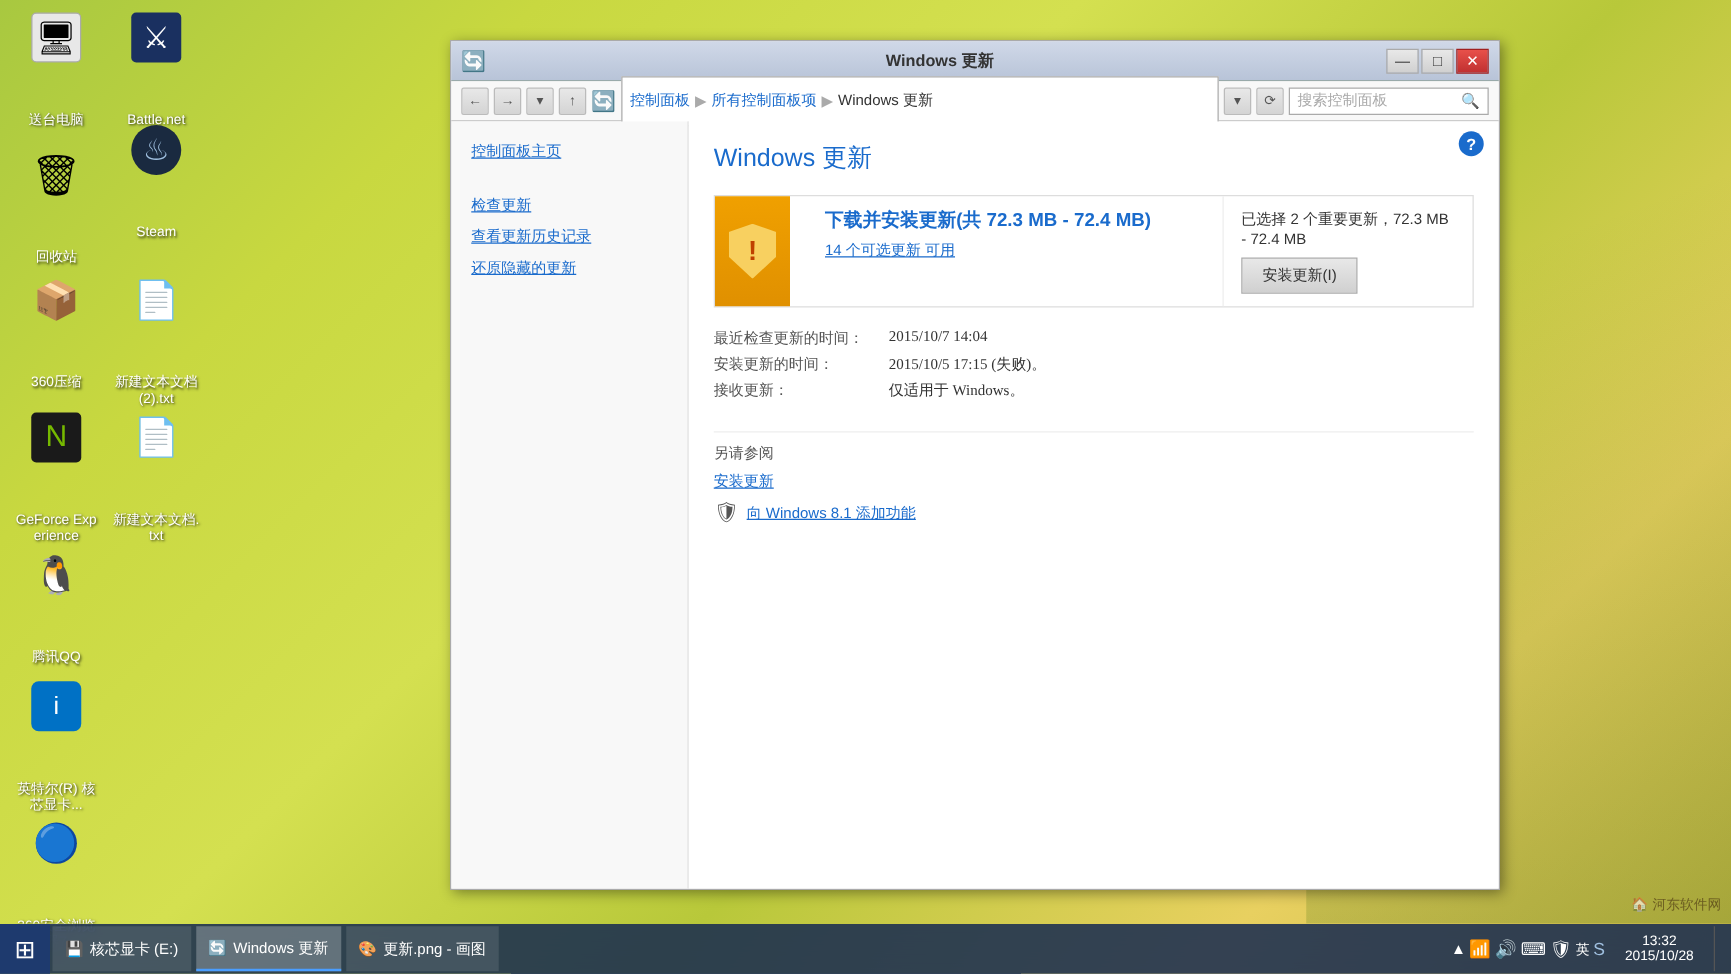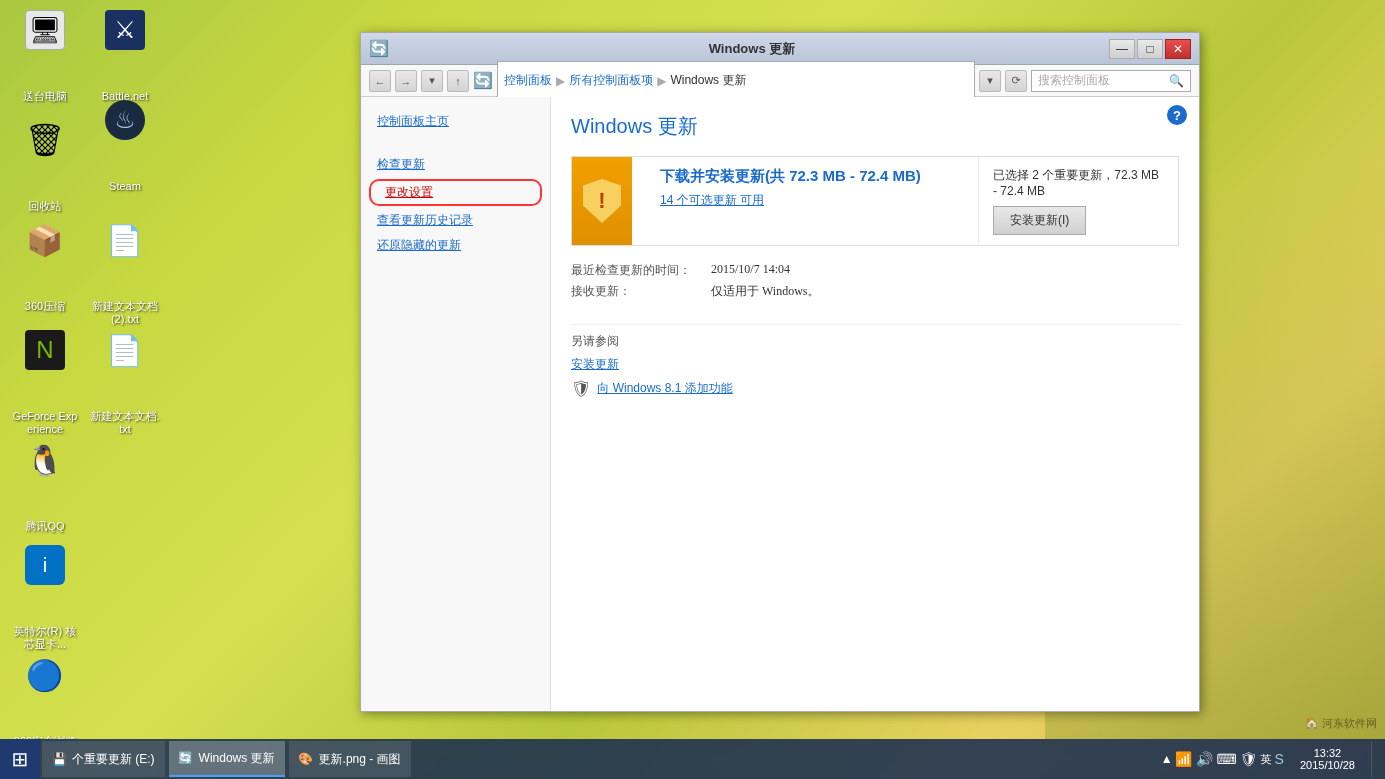--- a/index.html
+++ b/index.html
@@ -502,21 +502,20 @@
       <span style="margin-left:auto;color:#aaa;">🔍</span>
     </div>
   </div>
 
   <div class="window-content">
 
     <div class="sidebar">
       <a class="sidebar-link">控制面板主页</a>
       <br>
       <a class="sidebar-link">检查更新</a>
-      <a class="sidebar-link highlighted">更改设置</a>
       <a class="sidebar-link">查看更新历史记录</a>
       <a class="sidebar-link">还原隐藏的更新</a>
     </div>
 
     <div class="main-content" style="position:relative;">
 
       <div class="help-icon">?</div>
 
       <div class="page-title">Windows 更新</div>
 
@@ -535,20 +534,24 @@
           <button class="install-btn">安装更新(I)</button>
         </div>
       </div>
 
       <div class="info-table">
         <div class="info-row">
           <span class="info-label">最近检查更新的时间：</span>
           <span class="info-value">2015/10/7 14:04</span>
         </div>
         <div class="info-row">
+          <span class="info-label">安装更新的时间：</span>
+          <span class="info-value">2015/10/5 17:15 (失败)。</span>
+        </div>
+        <div class="info-row">
           <span class="info-label">接收更新：</span>
           <span class="info-value">仅适用于 Windows。</span>
         </div>
       </div>
 
       <div class="also-see">
         <span>另请参阅</span>
         <a class="also-see-link">安装更新</a>
         <div class="also-see-item">
           <span style="font-size:16px;">🛡</span>
@@ -559,21 +562,21 @@
   </div>
 </div>
 
 <div class="taskbar">
   <div class="taskbar-start">
     <span style="font-size:20px;color:white;">⊞</span>
   </div>
 
   <button class="taskbar-btn">
     <span>💾</span>
-    <span>个重要更新 (E:)</span>
+    <span>核芯显卡 (E:)</span>
   </button>
 
   <button class="taskbar-btn active">
     <span>🔄</span>
     <span>Windows 更新</span>
   </button>
 
   <button class="taskbar-btn">
     <span>🎨</span>
     <span>更新.png - 画图</span>

